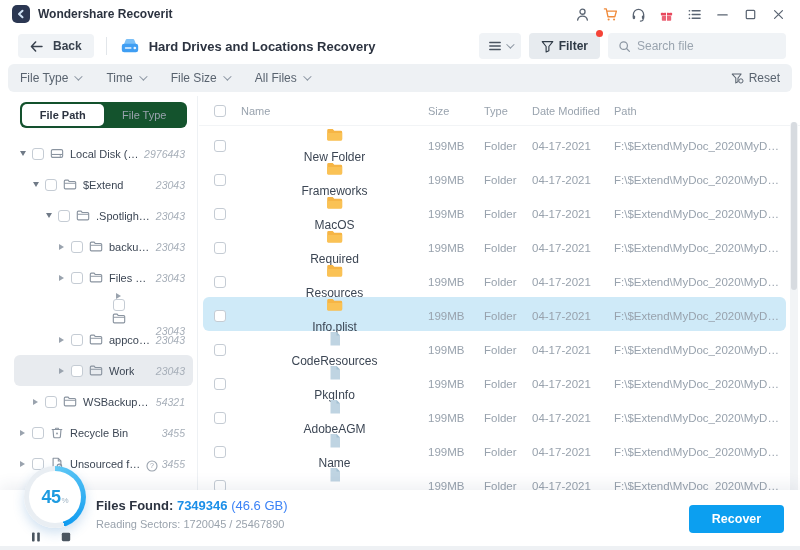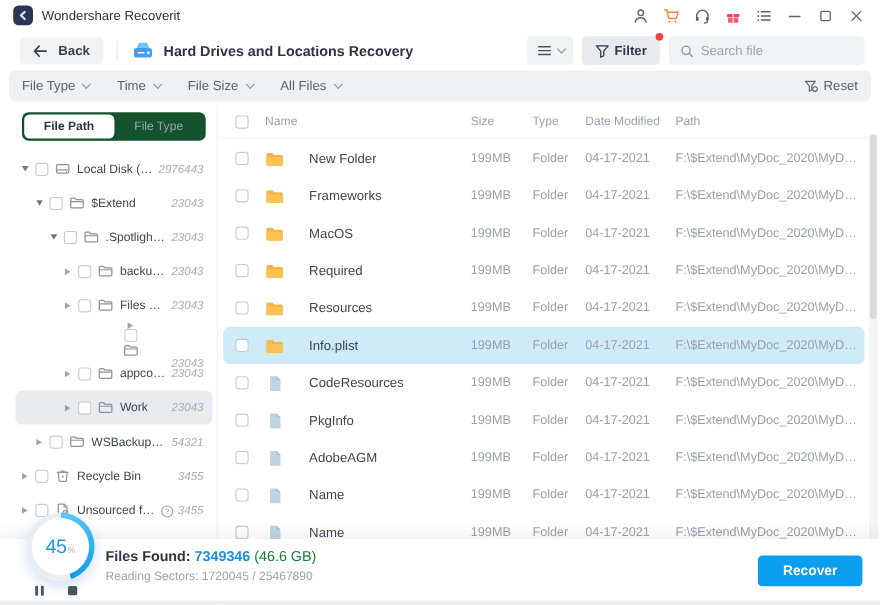--- a/index.html
+++ b/index.html
@@ -4,21 +4,21 @@
 <style>
   * { margin:0; padding:0; box-sizing:border-box; }
   html,body { width:800px; height:550px; overflow:hidden; }
   body { font-family:"Liberation Sans", sans-serif; background:#fff; color:#3c4654; }
   .window { position:relative; width:800px; height:550px; background:#fff; overflow:hidden; }
 
   
   .titlebar { position:absolute; top:0; left:0; right:0; height:28px; display:flex; align-items:center; padding:0 10px 0 12px; background:#fff; }
   .logo { width:18px; height:18px; border-radius:5px; background:#2b3752; display:flex; align-items:center; justify-content:center; margin-right:8px; }
   .logo svg { width:12px; height:12px; }
-  .app-name { font-size:12px; font-weight:normal; color:#2c3340; }
+  .app-name { font-size:12px; font-weight:bold; color:#2c3340; }
   .tb-spacer { flex:1; }
   .tb-icons { display:flex; align-items:center; gap:4px; }
   .tb-icon { width:24px; height:22px; display:flex; align-items:center; justify-content:center; color:#5a6472; cursor:default; }
   .tb-icon svg { width:15px; height:15px; }
   .tb-icon.cart { color:#ef8a3a; }
   .tb-icon.gift { color:#e8485d; }
 
   
   .header { position:absolute; top:28px; left:0; right:0; height:36px; display:flex; align-items:center; padding:0 14px 0 18px; background:#fff; }
   .back-btn { display:flex; align-items:center; gap:10px; background:#f0f3f6; border-radius:4px; height:24px; padding:0 12px; font-size:12px; font-weight:bold; color:#39424e; }
@@ -64,46 +64,46 @@
   .tree-count { margin-left:auto; font-size:10.5px; color:#a7afb9; flex:none; padding-left:4px;font-style:italic; }
 
   
   .table { position:absolute; top:96px; left:199px; right:0; bottom:0; background:#fff; }
   .t-grid { display:grid; grid-template-columns:36px minmax(0,1fr) 56px 48px 82px 168px; align-items:center; }
   .t-head { height:30px; padding:0 18px 0 6px; color:#99a3ae; font-size:11px; border-bottom:1px solid #f2f4f6; }
   .t-body { position:absolute; top:31px; left:0; right:0; bottom:0; overflow:hidden; padding:0 14px 0 4px; }
   .t-row { height:34px; border-radius:6px; padding:0 4px 0 2px; font-size:12px; }
   .t-row.selected { background:#cfeaf8; }
   .cell-check { display:flex; justify-content:center; }
-  .cell-name { display:flex; align-items:center; gap:23px; min-width:0; }
+  .cell-name { display:flex; align-items:center; gap:8px; min-width:0;flex-direction:column; }
   .cell-name .row-icon { flex:none; width:17px; height:15px; display:flex; }
   .cell-name .row-icon svg { width:17px; height:15px; }
   .row-name { color:#3c4654; white-space:nowrap; overflow:hidden; text-overflow:ellipsis; }
   .cell-dim { color:#98a2ad; font-size:11.5px; white-space:nowrap; overflow:hidden; text-overflow:ellipsis; }
 
   
   .scrollbar { position:absolute; top:26px; right:2px; width:8px; bottom:4px; background:#f2f4f6; border-radius:4px; }
   .scroll-thumb { position:absolute; top:0; left:1px; width:6px; height:168px; background:#d7dbe0; border-radius:3px; }
 
   
   .footer { position:absolute; left:0; right:0; top:490px; height:56px; background:#fff; box-shadow:0 -5px 14px rgba(50,70,100,.08); z-index:5; }
   .footer-strip { position:absolute; left:0; right:0; bottom:0; height:4px; background:#eef1f4; z-index:6; }
   .progress-wrap { position:absolute; left:24px; top:-24px; width:62px; height:62px; }
   .progress-ring { position:absolute; inset:0; border-radius:50%; background:conic-gradient(#62c9f5 0deg, #0d9af0 162deg, #e9eef3 162deg 360deg); box-shadow:0 5px 12px rgba(40,120,190,.22); }
   .progress-inner { position:absolute; inset:5px; border-radius:50%; background:#fff; display:flex; align-items:center; justify-content:center; }
-  .pct { font-size:18px; font-weight:normal; color:#1e9be0; letter-spacing:-.5px; }
+  .pct { font-size:18px; font-weight:bold; color:#1e9be0; letter-spacing:-.5px; }
   .pctsign { font-size:8px; color:#9fb4c4; margin:7px 0 0 1px; }
   .pause-stop { position:absolute; left:30px; top:41px; display:flex; gap:18px; }
   .ps-btn { width:12px; height:12px; display:flex; align-items:center; justify-content:center; color:#4a5560; }
   .ps-btn svg { width:10px; height:10px; }
   .found-block { position:absolute; left:96px; top:8px; }
   .found-line { font-size:13px; color:#2c3340; }
   .found-label { font-weight:bold; }
   .found-count { font-weight:bold; color:#1b8fe8; }
-  .found-size { color:#15803d; }
+  .found-size { color:#3b82f6; }
   .sectors-line { margin-top:5px; font-size:11px; color:#9aa3ad; }
   .recover-btn { position:absolute; right:16px; top:15px; width:95px; height:28px; background:#0c9ff0; border:none; border-radius:4px; color:#fff; font-family:"Liberation Sans",sans-serif; font-size:12.5px; font-weight:bold; }
 </style>
 </head>
 <body>
 
 <div class="window">
 
   <div class="titlebar">
     <span class="logo">

